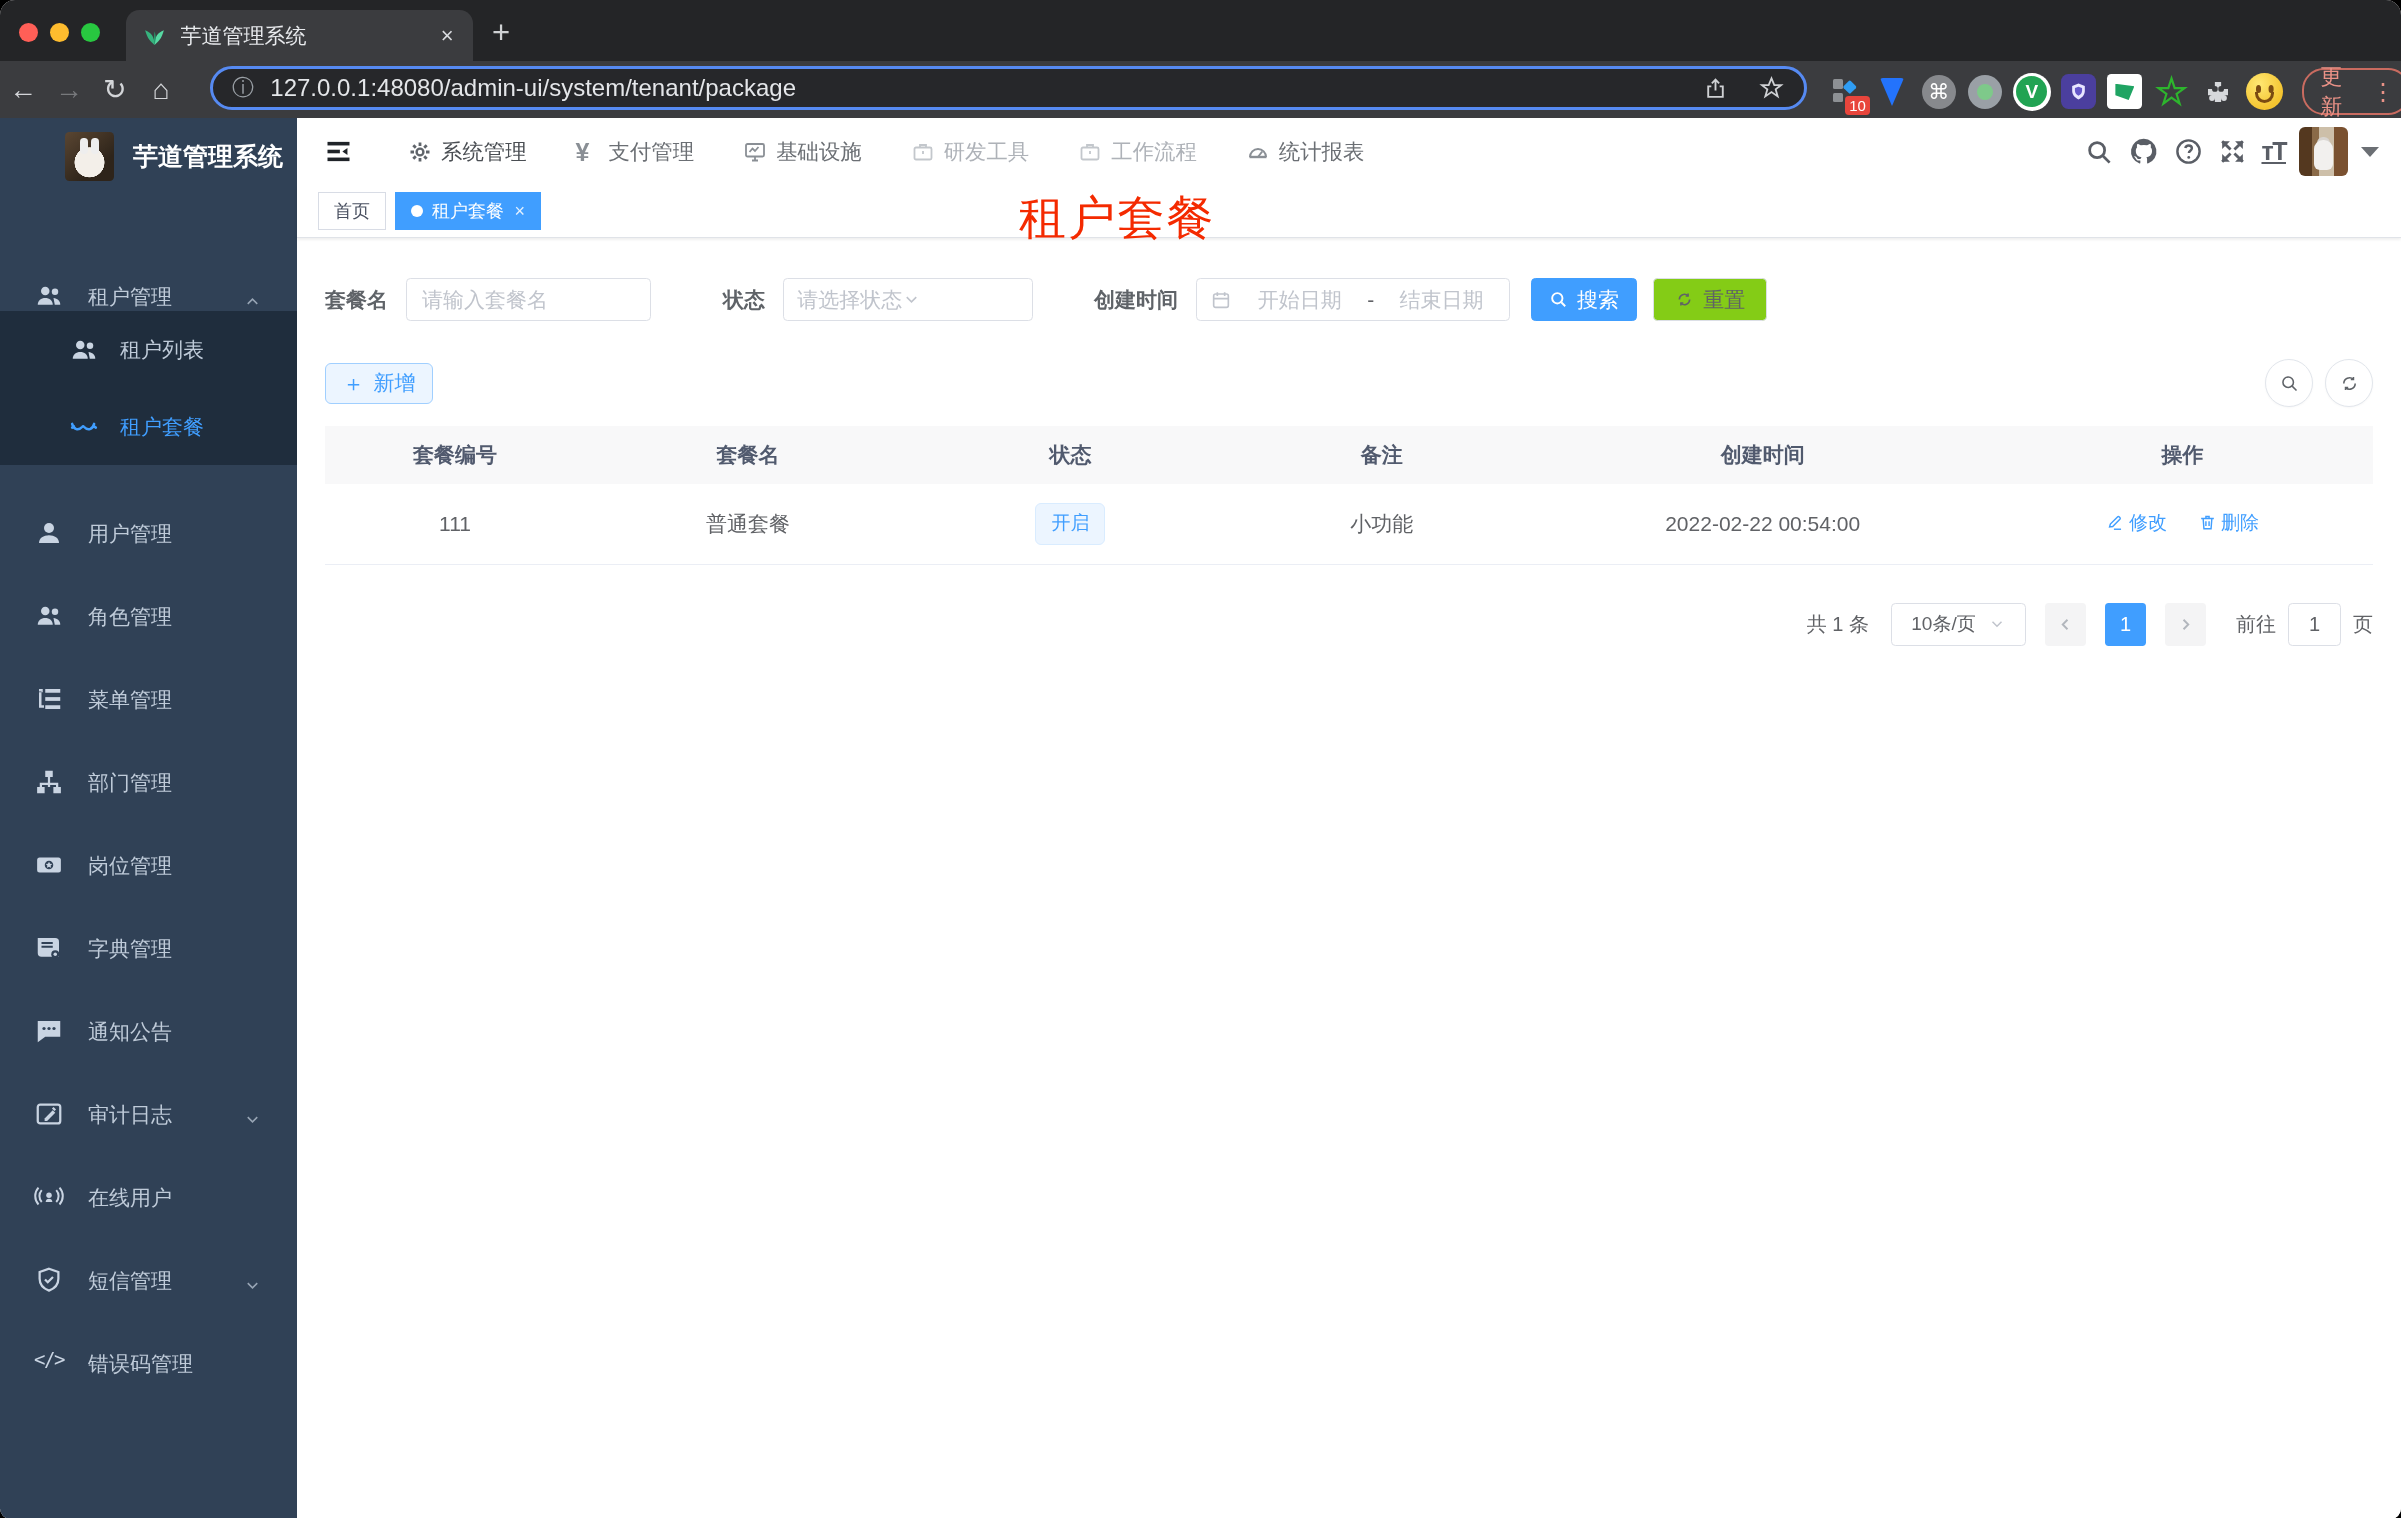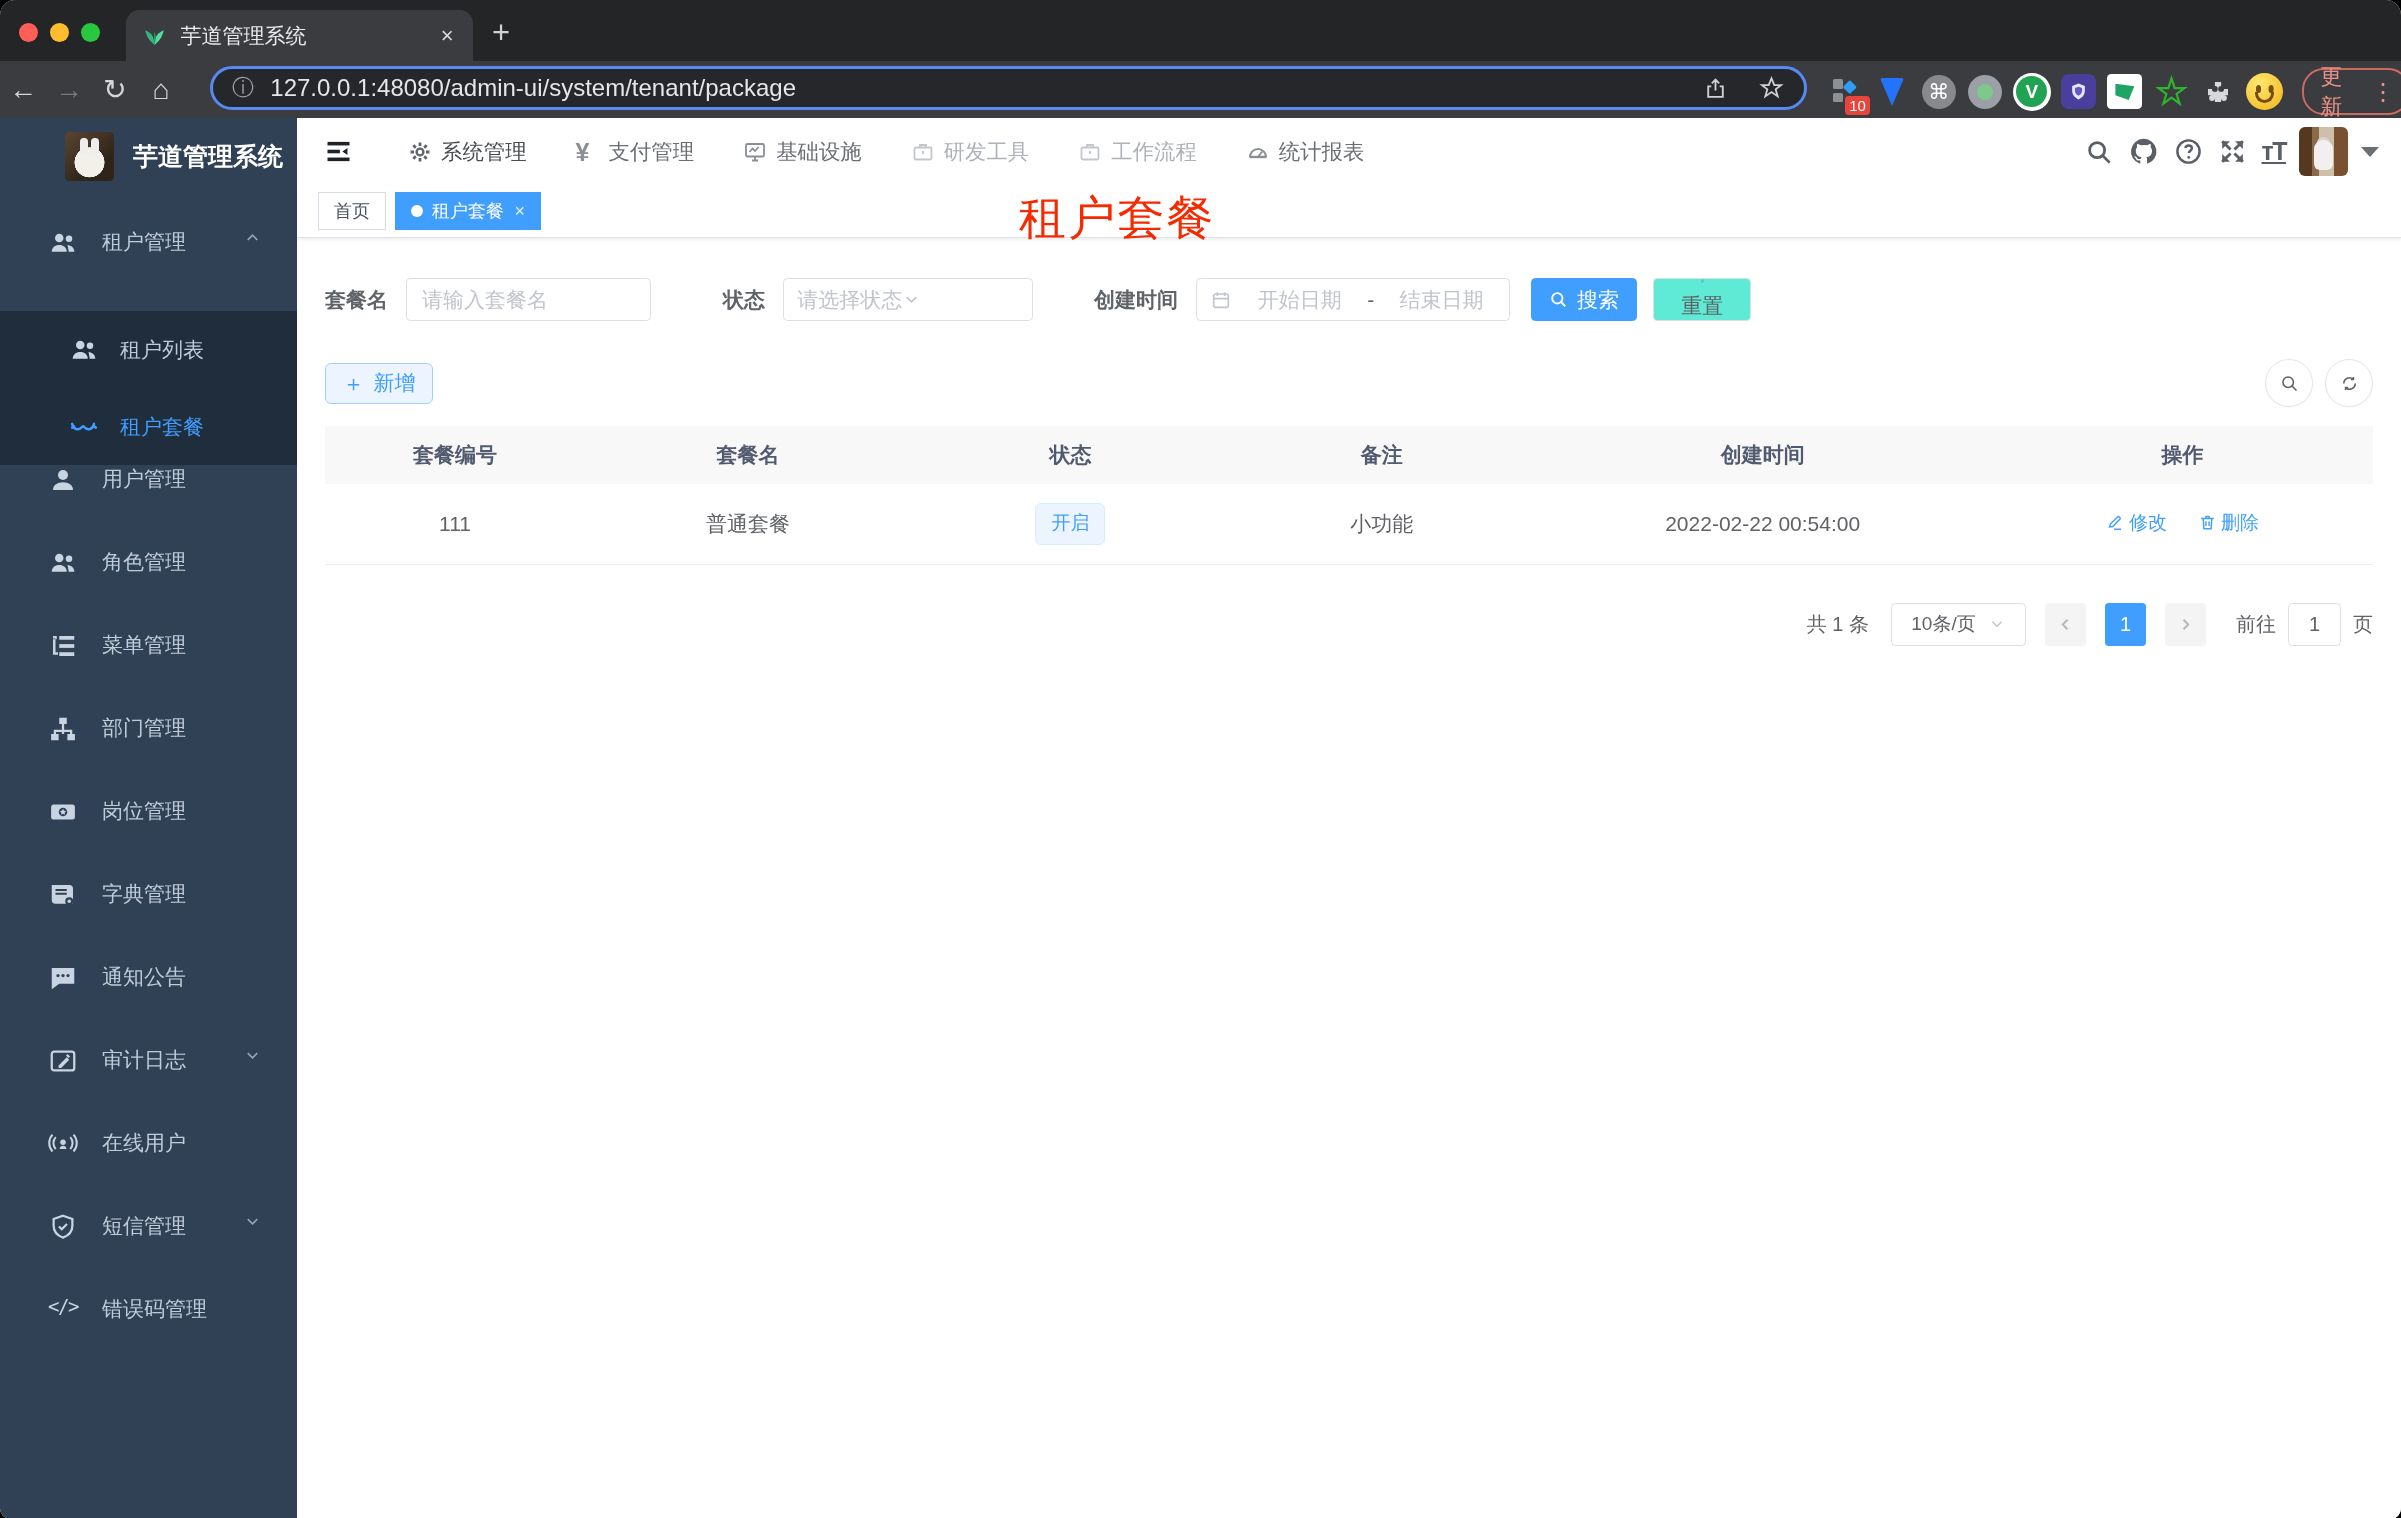--- a/index.html
+++ b/index.html
@@ -49,21 +49,21 @@
   
   .app{position:absolute;top:118px;left:0;right:0;bottom:0;display:flex;}
   .sidebar{width:297px;background:#304156;height:100%;flex:none;color:#bfcbd9;}
   .logo{display:flex;align-items:center;height:77px;padding-left:65px;}
   .logoimg{width:49px;height:49px;border-radius:4.4px;background:
       radial-gradient(circle at 50% 62%,#f3efe9 0 38%,transparent 39%),
       linear-gradient(140deg,#5a4632,#2e241a 70%);position:relative;overflow:hidden}
   .logoimg:before{content:"";position:absolute;left:15px;top:6px;width:8.1px;height:16.3px;background:#eee;border-radius:3.7px;box-shadow:11px 0 0 #eee}
   .logotitle{color:#fff;font-size:25px;font-weight:600;margin-left:19px;white-space:nowrap}
   .menu{margin-top:33px;}
-  .mitem{height:83px;display:flex;align-items:flex-start;padding-left:48px;position:relative;font-size:21px;color:#bfcbd9;}
+  .mitem{height:83px;display:flex;align-items:flex-end;padding-left:34px;position:relative;font-size:21px;color:#bfcbd9;}
   .mitem .lab{margin-left:24px}
   .micon{width:30px;height:30px;color:#c9d4e2;flex:none}
   .arrow{position:absolute;right:35px;color:#97a4b4}
   .submenu{background:#1f2d3d;}
   .smitem{height:77px;display:flex;align-items:center;padding-left:69px;font-size:21px;color:#bfcbd9;}
   .smitem .lab{margin-left:21px}
   .smitem.active{color:#409eff}
   .smitem.active .micon{color:#409eff}
   .codeicon{font-family:"DejaVu Sans Mono","Liberation Mono",monospace;font-size:19px;letter-spacing:-1.5px}
   
@@ -97,21 +97,21 @@
   .flabel{font-size:21px;font-weight:700;color:#5f6368;}
   .finput{box-sizing:border-box;height:43px;border:0.7px solid #dcdfe6;border-radius:4.4px;font-size:21px;color:#606266;
      padding:0 15px;outline:none;background:#fff;font-family:inherit}
   .finput::placeholder{color:#c0c4cc}
   .fselect{box-sizing:border-box;height:43px;border:0.7px solid #dcdfe6;border-radius:4.4px;display:flex;align-items:center;
      padding:0 13.3px;color:#c0c4cc;font-size:21px;background:#fff;}
   .daterange{box-sizing:border-box;height:43px;border:0.7px solid #dcdfe6;border-radius:4.4px;display:flex;align-items:center;
      padding:0 13.3px;color:#c0c4cc;font-size:21px;background:#fff;gap:13.3px;}
   .btn{height:43px;border-radius:4.4px;display:flex;align-items:center;justify-content:center;gap:9px;font-size:21px;box-sizing:border-box;}
   .btn-primary{background:#409eff;color:#fff;border:0.7px solid #409eff;width:106px;}
-  .btn-plain{background:#5eead4;color:#606266;border:0.7px solid #dcdfe6;width:98px;flex-direction:column;}
+  .btn-plain{background:#84cc16;color:#606266;border:0.7px solid #dcdfe6;width:114px;}
   .btn-add{background:#ecf5ff;color:#409eff;border:0.7px solid #a0cfff;width:108px;height:41px;border-radius:6px;}
   .toolrow{margin-top:38px;display:flex;align-items:center;justify-content:space-between;}
   .minibtns{display:flex;gap:12px;}
   .circbtn{width:46px;height:46px;border-radius:50%;border:0.7px solid #e2e6ec;background:#fff;display:flex;align-items:center;justify-content:center;color:#5f6368;box-shadow:0 0.7px 2.2px rgba(0,0,0,.04)}
   
   table.grid{margin-top:18.5px;width:100%;border-collapse:collapse;table-layout:fixed;}
   .grid th{background:#f8f8f9;height:56px;font-size:21px;color:#515a6e;font-weight:700;text-align:center;}
   .grid td{height:78px;border-bottom:0.7px solid #ebeef5;font-size:21px;color:#606266;text-align:center;}
   .statusbadge{display:inline-block;padding:0 15px;height:40px;line-height:38px;background:#ecf5ff;border:0.7px solid #d9ecff;
      border-radius:6px;color:#409eff;font-size:19px;}

